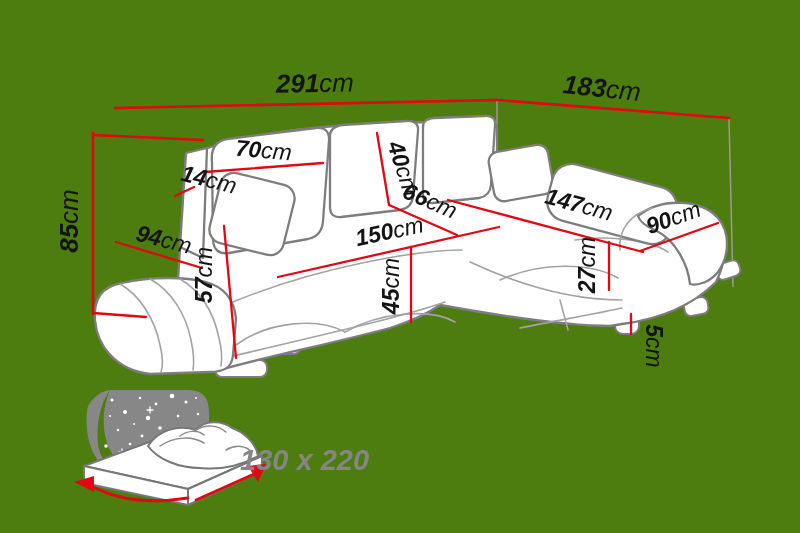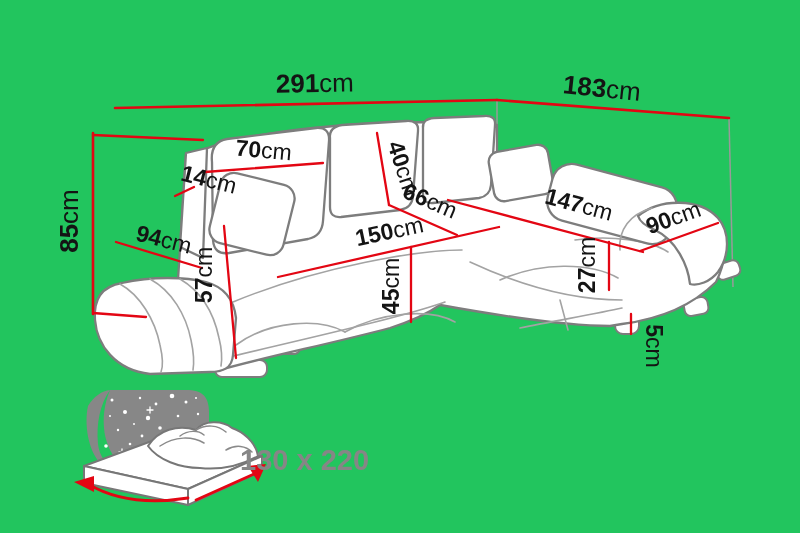--- a/index.html
+++ b/index.html
@@ -1,17 +1,17 @@
 <!DOCTYPE html>
 <html><head>
 <meta charset="utf-8">
 <style>
   html,body{margin:0;padding:0;background:#ffffff;}
-  .stage{position:relative;width:800px;height:533px;background:#22c55e;overflow:hidden;
-         font-family:"Liberation Sans",sans-serif;}
+  .stage{position:relative;width:800px;height:533px;background:#4d7c0f;overflow:hidden;
+         font-family:"Liberation Sans",sans-serif;font-style:italic;}
   svg{display:block;}
   text.dim{fill:#141414;}
   text.dim .num{font-weight:700;}
   text.dim .unit{font-weight:400;}
   .outline{stroke:#7d7d7d;stroke-width:2.3;fill:#ffffff;stroke-linejoin:round;stroke-linecap:round;}
   .seam{stroke:#a3a3a3;stroke-width:1.6;fill:none;stroke-linecap:round;}
   .wall{stroke:#9a9a9a;stroke-width:1.5;fill:none;}
   .red{stroke:#e30613;stroke-width:2.3;fill:none;stroke-linecap:round;}
   .redthick{stroke:#e30613;stroke-width:2.6;fill:none;stroke-linecap:round;}
   .leg{stroke:#7d7d7d;stroke-width:2;fill:#ffffff;}

